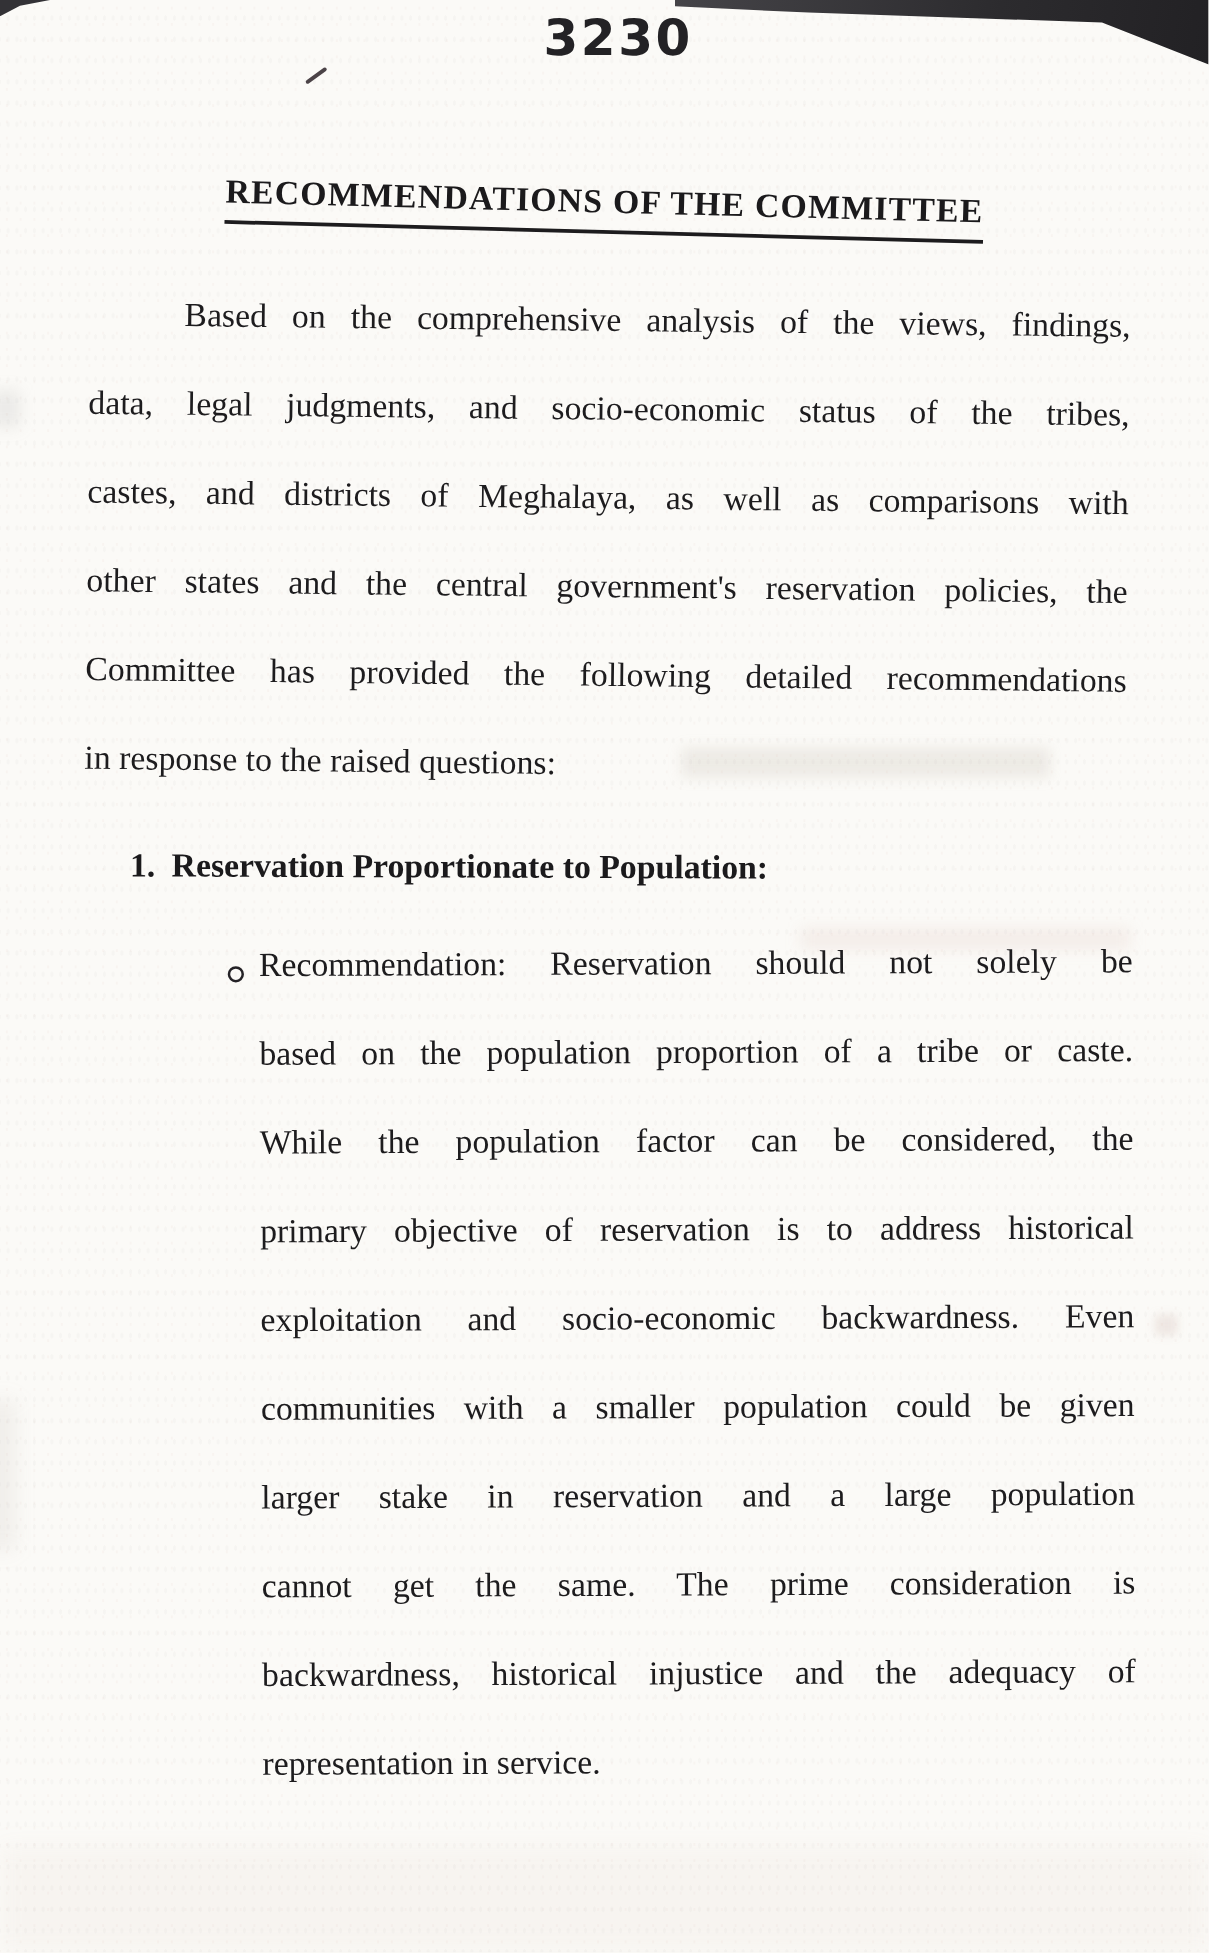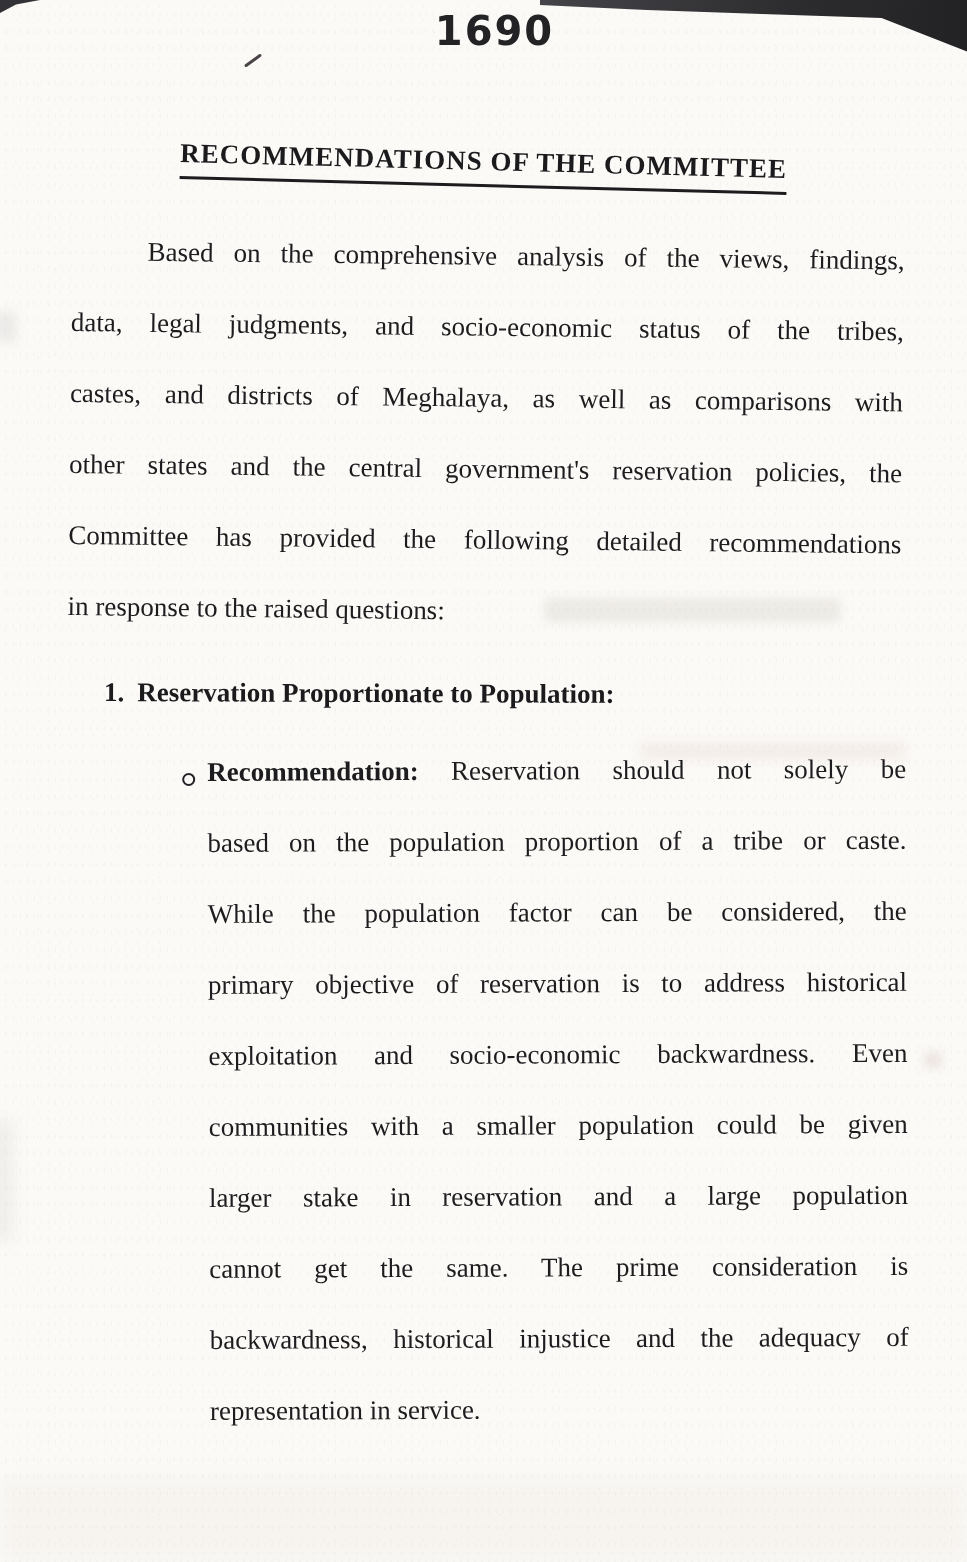--- a/index.html
+++ b/index.html
@@ -51,21 +51,21 @@
   .list-item .num{display:inline-block;margin-right:13px;}
   .bullet{
     position:absolute;left:180px;top:737px;width:726px;
     transform:rotate(-0.25deg);transform-origin:left top;
   }
   .bullet .marker{
     position:absolute;left:2px;top:36px;width:9px;height:9px;
     border:2px solid #242226;border-radius:50%;background:transparent;
   }
   .bullet .blines{margin-left:27px;width:699px;}
-  .bold{font-weight:bold;}
+  .bold{font-weight:normal;}
   
   .corner-tr{
     position:absolute;top:0;left:540px;width:427px;height:56px;
     background:linear-gradient(100deg,#454448 0%,#2c2b2e 60%,#222124 100%);
     clip-path:polygon(0 0,100% 0,100% 92%,80% 32%,52% 25%,25% 18%,0 9%);
   }
   .corner-tl{
     position:absolute;top:0;left:0;width:40px;height:13px;background:#333236;
     clip-path:polygon(0 0,100% 0,40% 35%,0 100%);
   }
@@ -90,21 +90,21 @@
 <div class="corner-tl"></div>
 <div class="pen-mark"></div>
 
 <div class="smudge s1"></div>
 <div class="smudge s2"></div>
 <div class="smudge s3"></div>
 <div class="smudge s4"></div>
 <div class="smudge s5"></div>
 <div class="smudge s6"></div>
 
-<div class="page-number">1690</div>
+<div class="page-number">3230</div>
 
 <div class="heading-wrap">
   <span class="heading">RECOMMENDATIONS OF THE COMMITTEE</span>
 </div>
 
 <div class="para">
   <div class="line first">Based on the comprehensive analysis of the views, findings,</div>
   <div class="line">data, legal judgments, and socio-economic status of the tribes,</div>
   <div class="line">castes, and districts of Meghalaya, as well as comparisons with</div>
   <div class="line">other states and the central government's reservation policies, the</div>

